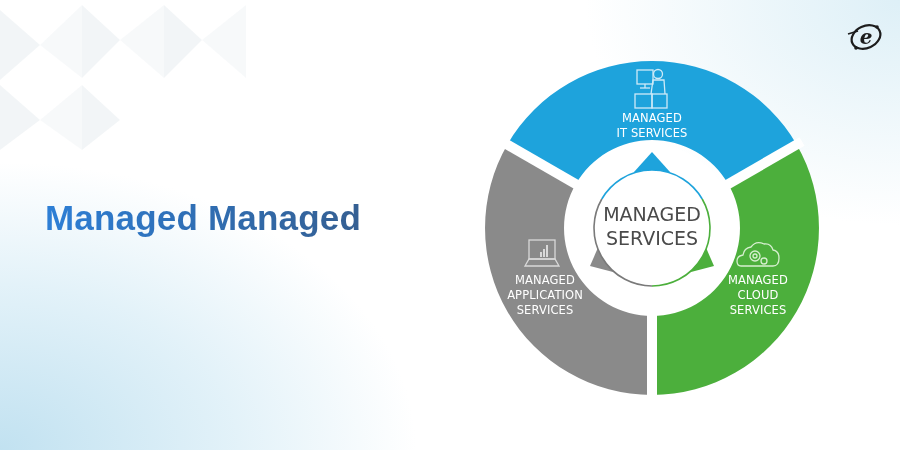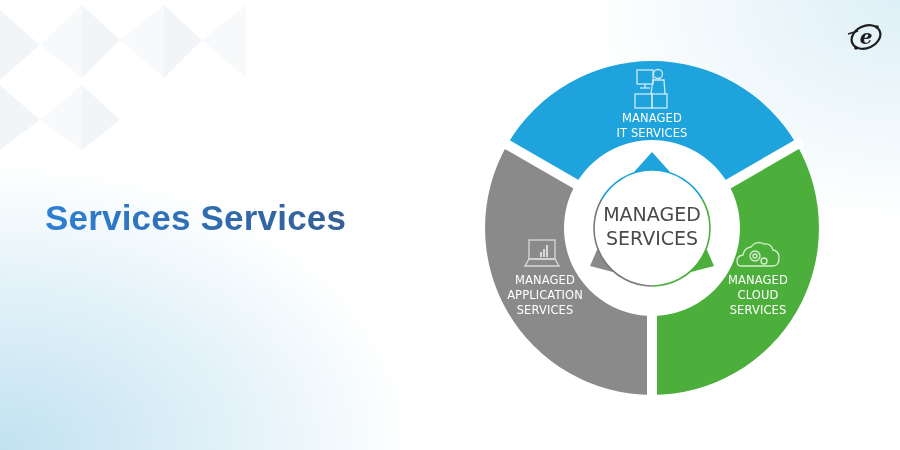--- a/index.html
+++ b/index.html
@@ -47,21 +47,21 @@
     <polygon points="82,85 120,120 82,150"></polygon>
   </g>
   <g fill="#f2f5f7">
     <polygon points="40,45 82,5 82,78"></polygon>
     <polygon points="120,40 164,5 164,78"></polygon>
     <polygon points="202,40 246,5 246,78"></polygon>
     <polygon points="40,120 82,85 82,150"></polygon>
   </g>
 </svg>
 
-<div class="title">Services Services</div>
+<div class="title">Managed Managed</div>
 
 <svg class="logo" viewBox="0 0 42 36">
   <ellipse cx="22" cy="19" rx="15" ry="11" fill="none" stroke="#1d1d1d" stroke-width="2.2" transform="rotate(-25 22 19)"></ellipse>
   <line x1="4" y1="16" x2="14" y2="13" stroke="#1d1d1d" stroke-width="1.6"></line>
   <circle cx="33" cy="9" r="1.8" fill="#1d1d1d"></circle>
   <circle cx="12" cy="30" r="1.8" fill="#1d1d1d"></circle>
   <text x="22" y="26" text-anchor="middle" font-family="DejaVu Serif, serif" font-style="italic" font-weight="bold" font-size="20" fill="#1d1d1d">e</text>
 </svg>
 
 <svg class="diagram" viewBox="0 0 900 450">

